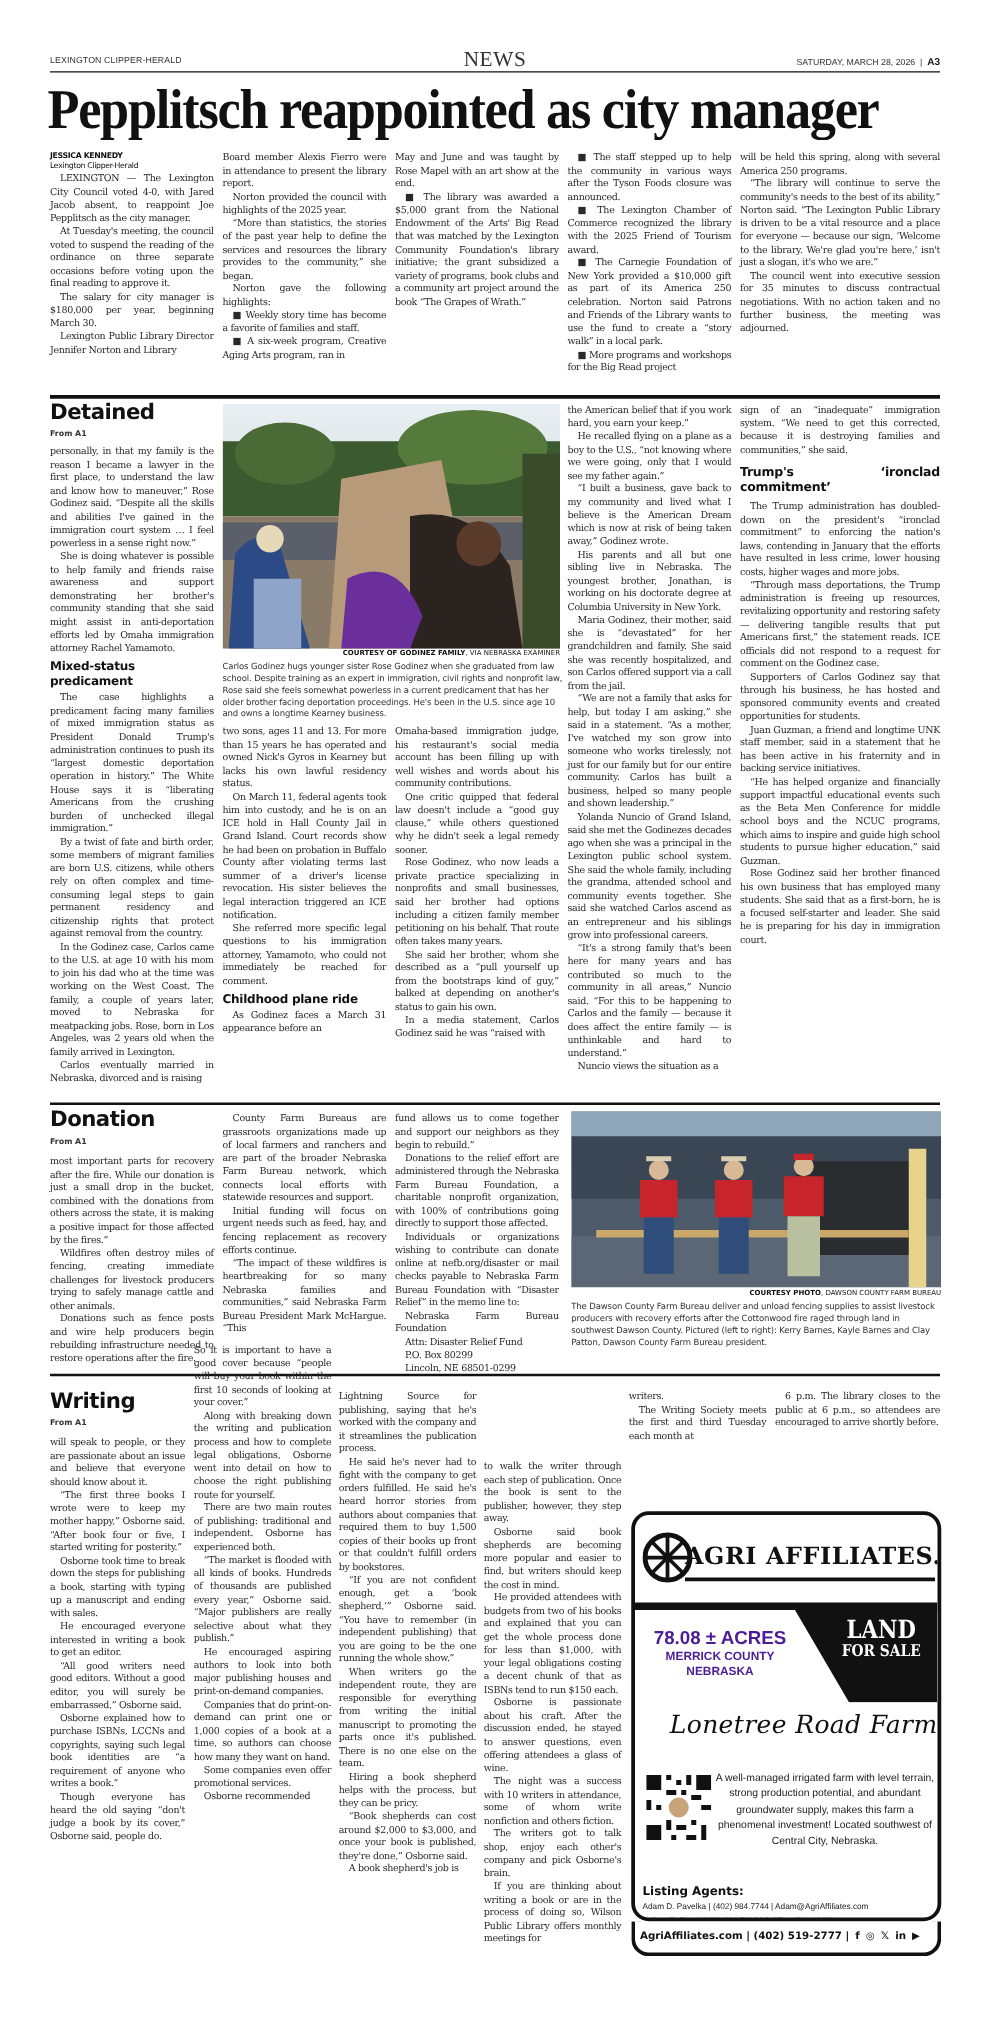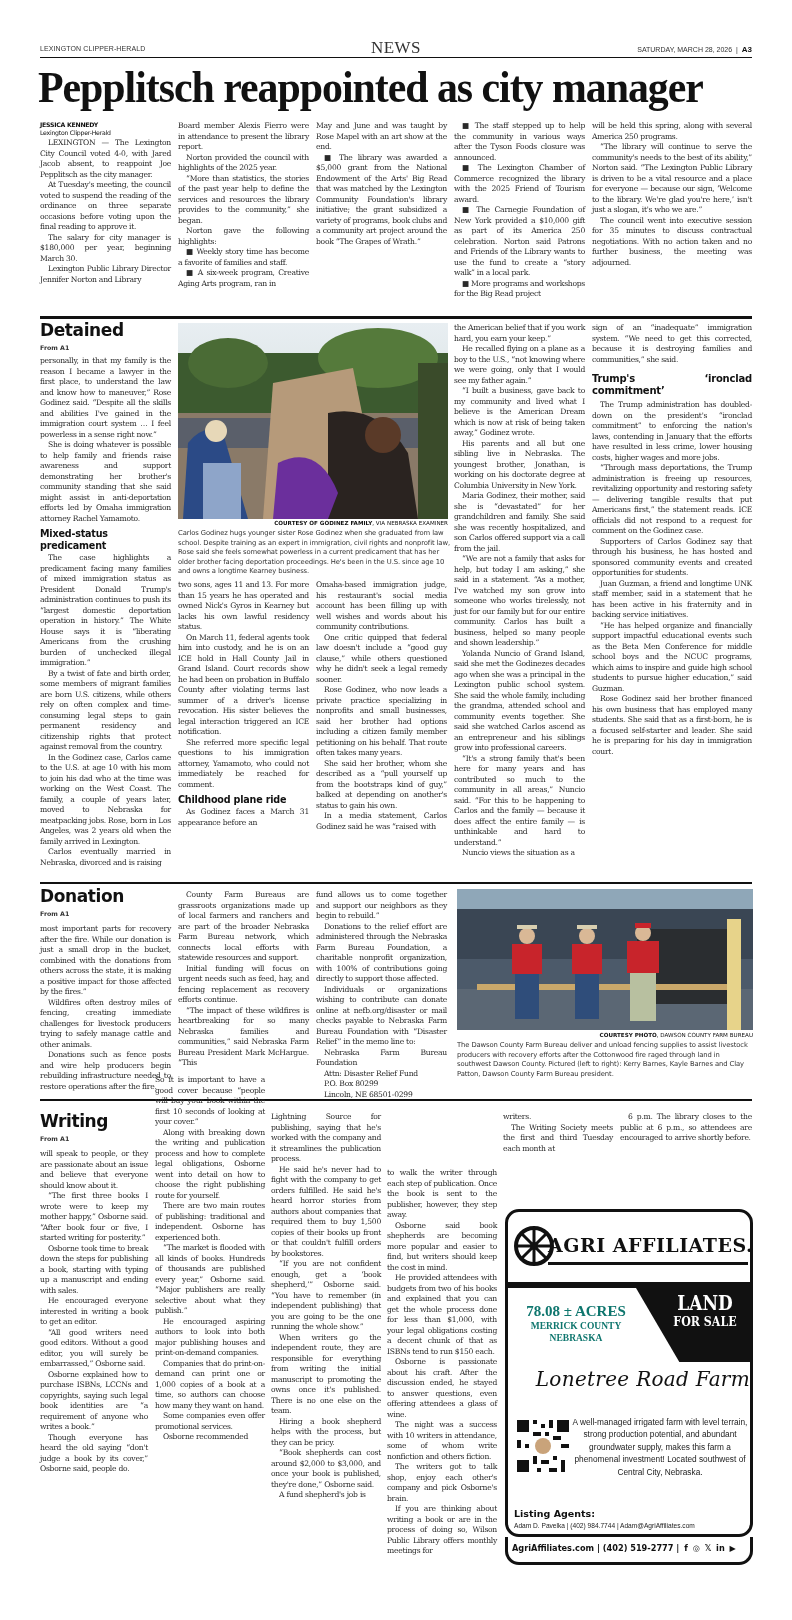--- a/index.html
+++ b/index.html
@@ -25,21 +25,21 @@
   .credit { position:absolute; font-family:"DejaVu Sans",sans-serif; font-size:5.6px; text-align:right; color:#111; }
   .credit b { font-weight:bold; }
   .caption { position:absolute; font-family:"DejaVu Sans",sans-serif; font-size:6.8px; line-height:9.6px; color:#333; letter-spacing:-0.1px; }
   
   .ad { position:absolute; left:505px; top:1209px; width:248px; height:328px; border:3px solid #111; border-radius:14px; overflow:hidden; background:#fff; }
   .ad-logo { position:absolute; left:6px; top:12px; width:236px; height:48px; }
   .ad-logo .wheel { position:absolute; left:0; top:0; width:44px; height:44px; }
   .ad-logo .name { position:absolute; left:34px; top:10px; font-family:"DejaVu Serif",serif; font-weight:bold; font-size:19px; letter-spacing:0.5px; color:#111; white-space:nowrap; }
   .ad-logo .uline { position:absolute; left:34px; top:38px; width:200px; height:3px; background:#111; }
   .ad-band { position:absolute; left:0; top:70px; width:242px; height:6px; background:#111; }
-  .ad-acres { position:absolute; left:8px; top:90px; width:120px; text-align:center; font-family:Liberation Serif, serif; font-weight:bold; color:#0f766e; }
+  .ad-acres { position:absolute; left:8px; top:90px; width:120px; text-align:center; font-family:Liberation Sans, sans-serif; font-weight:bold; color:#4c1d95; }
   .ad-acres .a1 { font-size:15px; line-height:18px; }
   .ad-acres .a2 { font-size:9.5px; line-height:12px; }
   .ad-tri { position:absolute; left:128px; top:76px; width:114px; height:74px; background:#111; clip-path:polygon(0 0,100% 0,100% 100%,38% 100%); }
   .ad-land { position:absolute; left:152px; top:80px; width:90px; text-align:center; font-family:"DejaVu Serif",serif; font-weight:bold; color:#fff; }
   .ad-land .l1 { font-size:20px; line-height:22px; transform:scaleX(0.85); }
   .ad-land .l2 { font-size:13px; line-height:16px; transform:scaleX(0.85); }
   .ad-farm { position:absolute; left:0; top:155px; width:242px; text-align:right; font-family:"DejaVu Serif",serif; font-style:italic; font-size:20px; color:#111; letter-spacing:0.3px; }
   .ad-qr { position:absolute; left:9px; top:208px; width:52px; height:52px; }
   .ad-desc { position:absolute; left:64px; top:204px; width:176px; text-align:center; font-family:"Liberation Sans",sans-serif; font-size:8.3px; line-height:12.4px; color:#222; }
   .ad-agents-h { position:absolute; left:6px; top:296px; font-family:"DejaVu Sans",sans-serif; font-weight:bold; font-size:9.5px; color:#111; }
@@ -252,24 +252,24 @@
   <p>“The market is flooded with all kinds of books. Hundreds of thousands are published every year,” Osborne said. “Major publishers are really selective about what they publish.”</p>
   <p>He encouraged aspiring authors to look into both major publishing houses and print-on-demand companies.</p>
   <p>Companies that do print-on-demand can print one or 1,000 copies of a book at a time, so authors can choose how many they want on hand.</p>
   <p>Some companies even offer promotional services.</p>
   <p>Osborne recommended</p>
 </div>
 <div class="col" style="left:271px;top:1112px;width:110px;">
   <p class="noind">Lightning Source for publishing, saying that he's worked with the company and it streamlines the publication process.</p>
   <p>He said he's never had to fight with the company to get orders fulfilled. He said he's heard horror stories from authors about companies that required them to buy 1,500 copies of their books up front or that couldn't fulfill orders by bookstores.</p>
   <p>“If you are not confident enough, get a ‘book shepherd,’” Osborne said. “You have to remember (in independent publishing) that you are going to be the one running the whole show.”</p>
-  <p>When writers go the independent route, they are responsible for everything from writing the initial manuscript to promoting the owns once it's published. There is no one else on the team.</p>
+  <p>When writers go the independent route, they are responsible for everything from writing the initial manuscript to promoting the parts once it's published. There is no one else on the team.</p>
   <p>Hiring a book shepherd helps with the process, but they can be pricy.</p>
   <p>“Book shepherds can cost around $2,000 to $3,000, and once your book is published, they're done,” Osborne said.</p>
-  <p>A fund shepherd's job is</p>
+  <p>A book shepherd's job is</p>
 </div>
 <div class="col" style="left:387px;top:1168px;width:110px;">
   <p class="noind">to walk the writer through each step of publication. Once the book is sent to the publisher, however, they step away.</p>
   <p>Osborne said book shepherds are becoming more popular and easier to find, but writers should keep the cost in mind.</p>
   <p>He provided attendees with budgets from two of his books and explained that you can get the whole process done for less than $1,000, with your legal obligations costing a decent chunk of that as ISBNs tend to run $150 each.</p>
   <p>Osborne is passionate about his craft. After the discussion ended, he stayed to answer questions, even offering attendees a glass of wine.</p>
   <p>The night was a success with 10 writers in attendance, some of whom write nonfiction and others fiction.</p>
   <p>The writers got to talk shop, enjoy each other's company and pick Osborne's brain.</p>
   <p>If you are thinking about writing a book or are in the process of doing so, Wilson Public Library offers monthly meetings for</p>
 </div>

